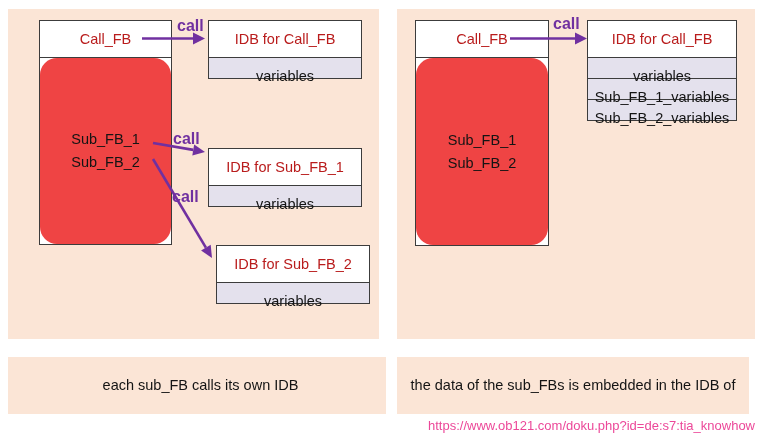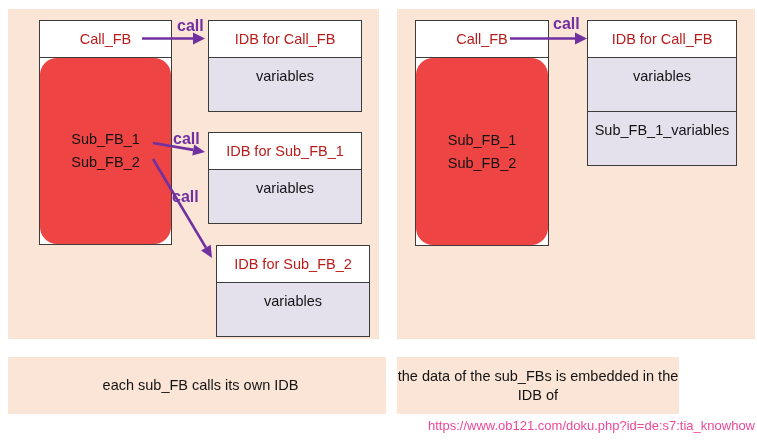--- a/index.html
+++ b/index.html
@@ -46,21 +46,21 @@
     display: flex;
     flex-direction: column;
     align-items: center;
     justify-content: center;
     color: #141414;
     font-size: 14.5px;
     line-height: 23px;
     border-radius: 17px;
   }
   .idb-row {
-    height: 53px;
+    height: 20px;
     line-height: 36px;
     text-align: center;
     background: #e4e1ed;
     color: #141414;
     font-size: 14.5px;
     white-space: nowrap;
   }
   .idb-row + .idb-row { border-top: 1.5px solid #3c3c3c; }
 
   .call-label {
@@ -88,21 +88,21 @@
     display: flex;
     flex-direction: column;
     align-items: center;
     justify-content: center;
     color: #141414;
     font-size: 14.5px;
     line-height: 19px;
     text-align: center;
   }
   #caption-left  { left: 8px;   width: 371px; padding-left: 7px; }
-  #caption-right { left: 397px; width: 282px; gap: 10px; }
+  #caption-right { left: 397px; width: 352px; gap: 10px; }
 
   .source-url {
     position: absolute;
     left: 397px;
     top: 418px;
     width: 358px;
     text-align: right;
     font-size: 13px;
     color: #ec4899;
     white-space: nowrap;
@@ -121,21 +121,21 @@
         <div>Sub_FB_1</div>
         <div>Sub_FB_2</div>
       </div>
     </div>
 
     <div class="idb-box" style="left:200px;top:11px;width:152px">
       <div class="box-header with-rule">IDB for Call_FB</div>
       <div class="idb-row">variables</div>
     </div>
 
-    <div class="idb-box" style="left:200px;top:123px;width:152px">
+    <div class="idb-box" style="left:200px;top:139px;width:152px">
       <div class="box-header with-rule">IDB for Sub_FB_1</div>
       <div class="idb-row">variables</div>
     </div>
 
     <div class="idb-box" style="left:208px;top:236px;width:152px">
       <div class="box-header with-rule">IDB for Sub_FB_2</div>
       <div class="idb-row">variables</div>
     </div>
 
     <div class="call-label" style="left:169px;top:8px">call</div>
@@ -159,20 +159,21 @@
       <div class="fb-body" style="height:187px">
         <div>Sub_FB_1</div>
         <div>Sub_FB_2</div>
       </div>
     </div>
 
     <div class="idb-box" style="left:190px;top:11px;width:148px">
       <div class="box-header with-rule">IDB for Call_FB</div>
       <div class="idb-row">variables</div>
       <div class="idb-row">Sub_FB_1_variables</div>
+      <div class="idb-row">Sub_FB_2_variables</div>
     </div>
 
     <div class="call-label" style="left:156px;top:6px">call</div>
 
     <svg class="arrows" width="358" height="330" viewBox="0 0 358 330">
       <line x1="113" y1="29.5" x2="179" y2="29.5"></line>
       <polygon points="190,29.5 178,23.6 178,35.4"></polygon>
     </svg>
   </section>
 

